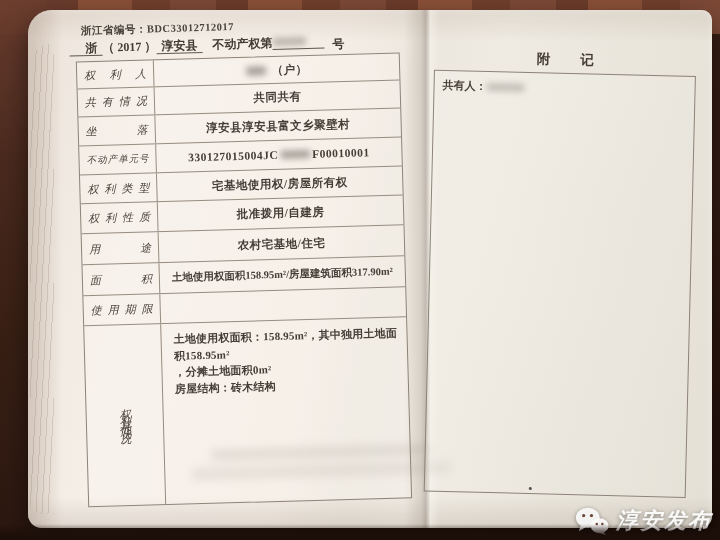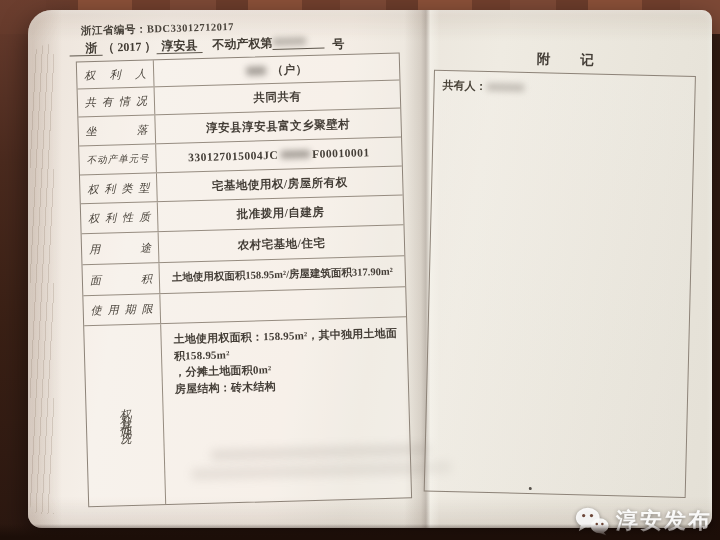--- a/index.html
+++ b/index.html
@@ -69,21 +69,21 @@
     transform:rotate(1.4deg);transform-origin:10% 10%;}
   .annex-title{position:absolute;left:30px;top:28px;width:230px;text-align:center;
     font-size:13.5px;font-weight:bold;color:#443e37;letter-spacing:30px;text-indent:30px;}
   .annex-box{position:absolute;left:14px;top:50px;width:260px;height:420px;border:1px solid #8d8378;
     background:linear-gradient(120deg,rgba(245,242,236,.4),rgba(230,228,220,.2));}
   .co-owner{position:absolute;left:8px;top:7px;font-size:11px;font-weight:bold;color:#494339;}
   .ink-dot{position:absolute;left:104px;top:414px;width:3px;height:3px;border-radius:50%;background:#55504a;}
 
   
   .watermark{position:absolute;right:8px;bottom:4px;display:flex;align-items:flex-end;gap:7px;
-    filter:drop-shadow(0 1px 2px rgba(0,0,0,.45));}
+    filter:drop-shadow(0 1px 2px rgba(0,0,0,.45));font-style:italic;}
   .wm-text{font-family:"Liberation Sans","DejaVu Sans",sans-serif;font-size:22px;font-weight:bold;
     color:rgba(255,255,255,.93);letter-spacing:2px;}
   .wm-icon{width:34px;height:30px;opacity:.95;}
 </style>
 </head>
 <body>
 
 <div class="photo">
   <div class="wood-top"></div>
   <div class="wood-left"></div>

